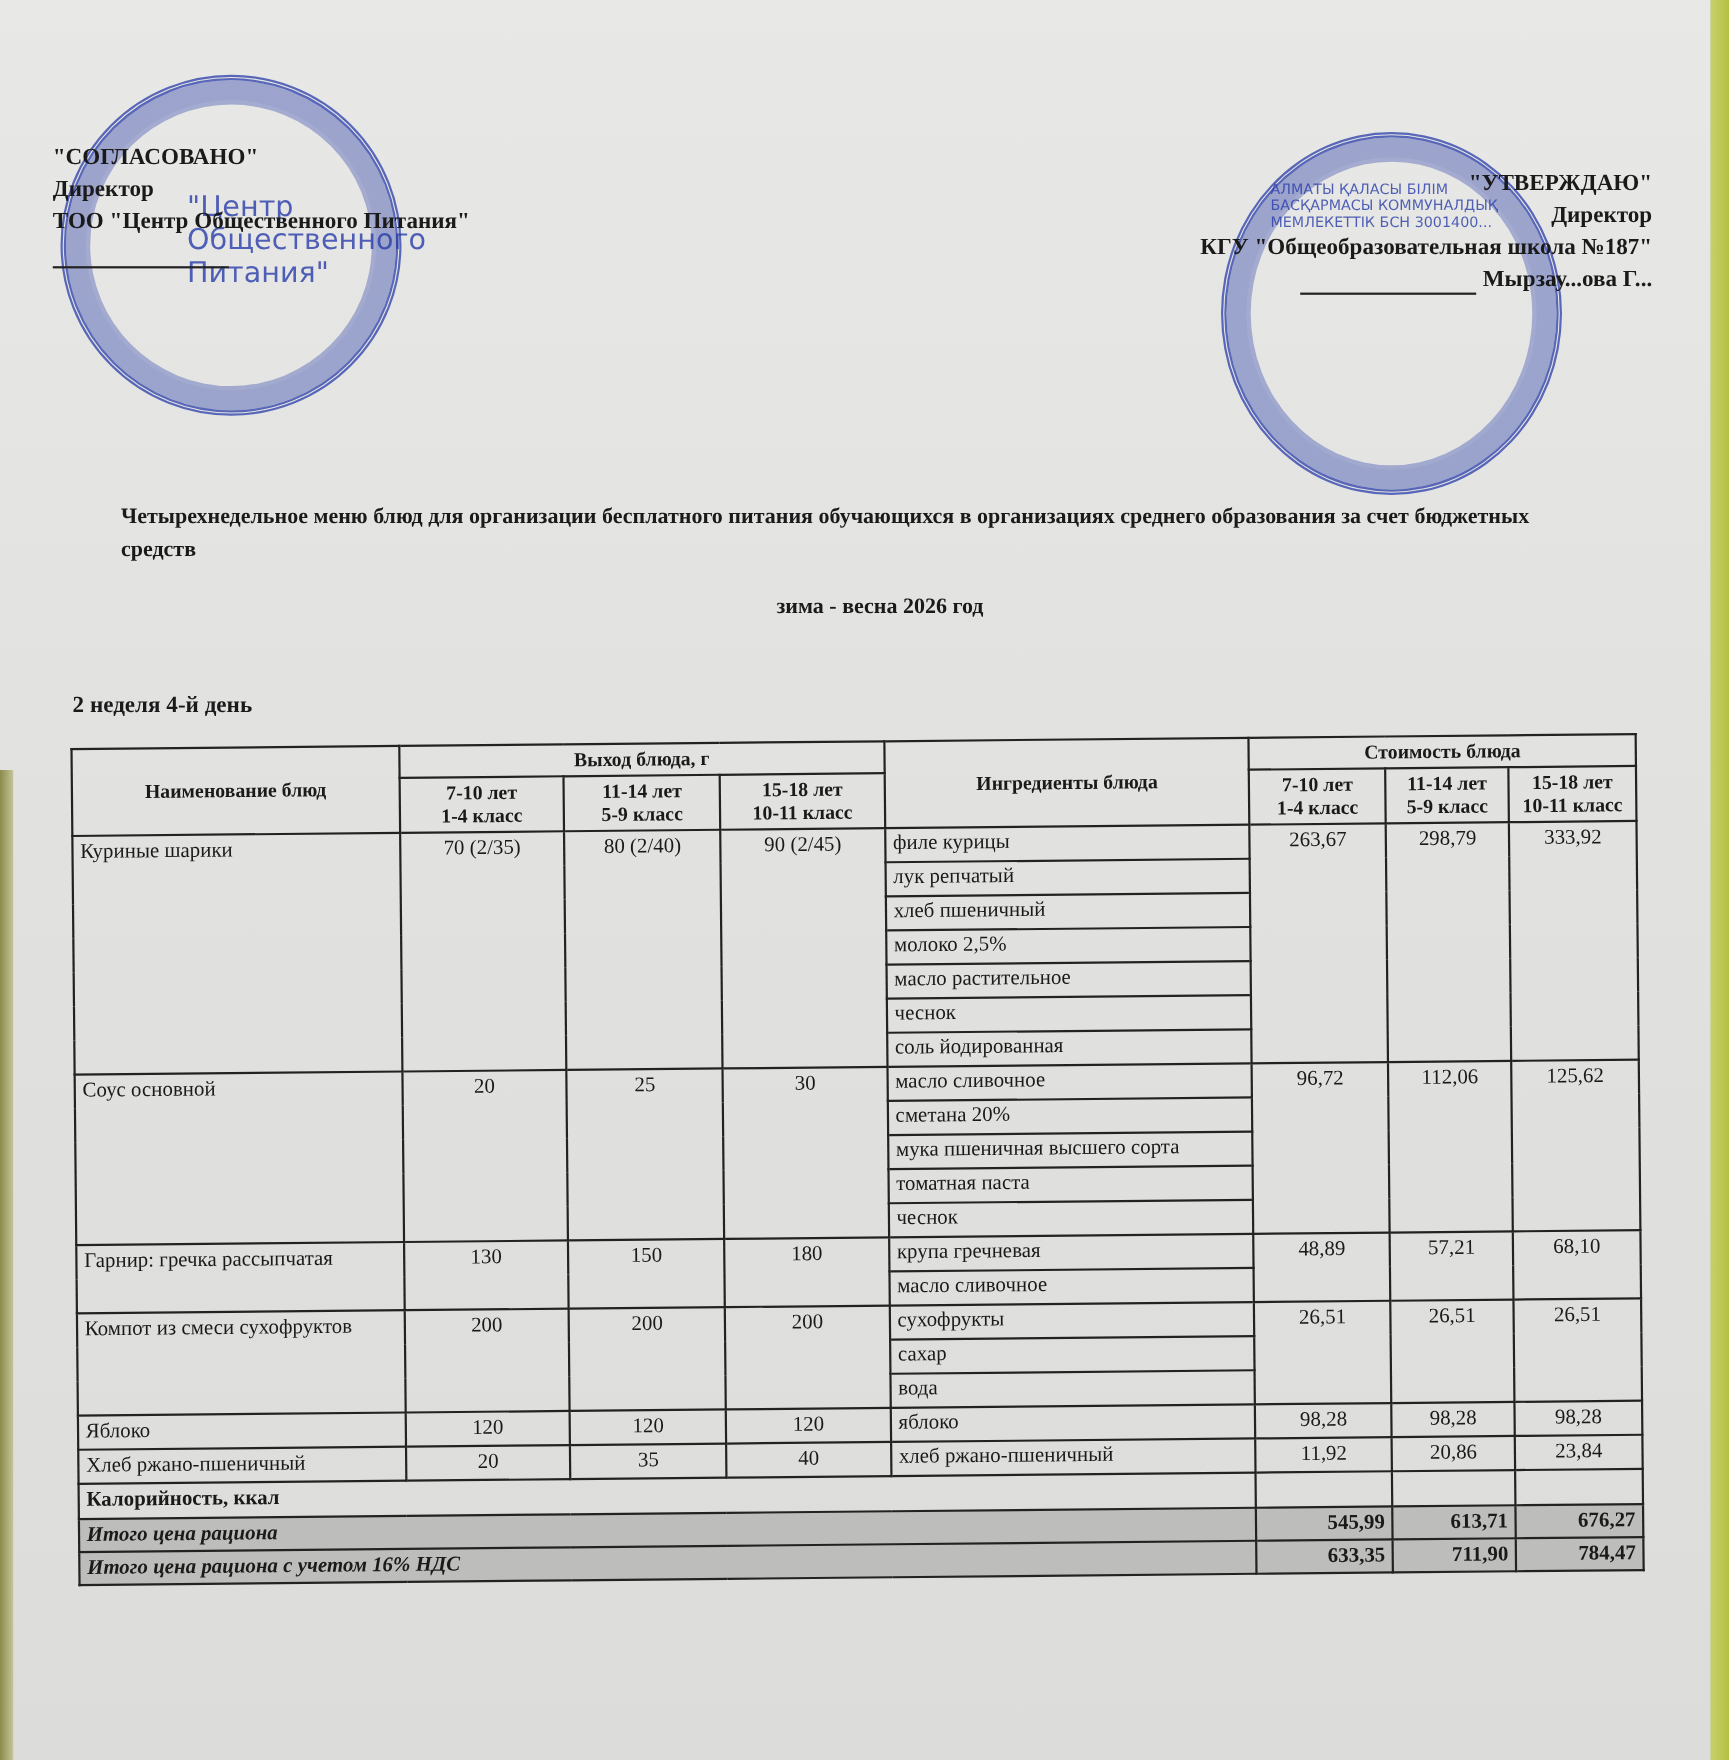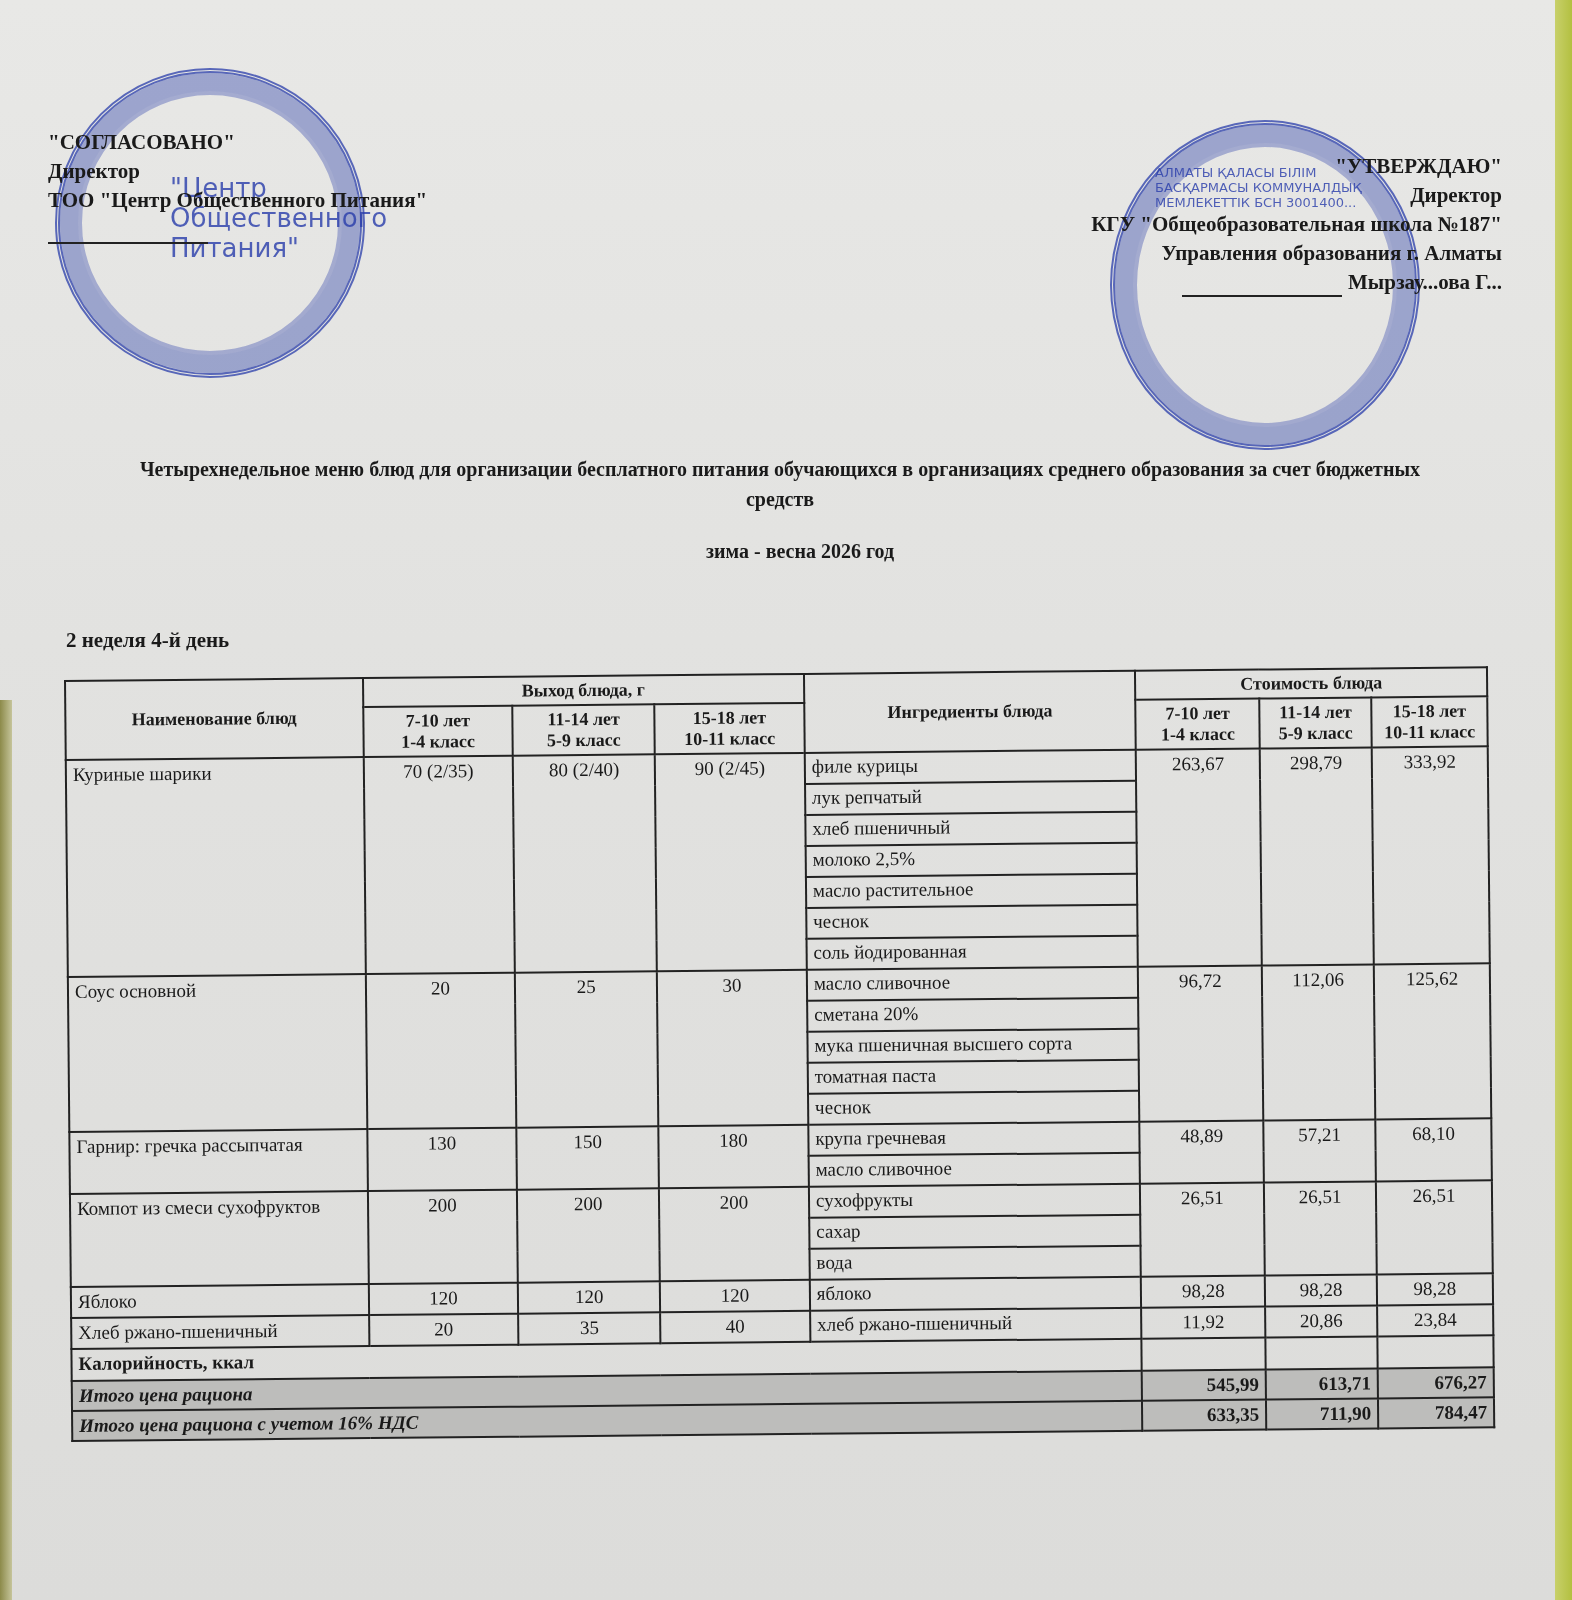--- a/index.html
+++ b/index.html
@@ -26,21 +26,21 @@
   .stamp-right { left: 1110px; top: 120px; width: 300px; height: 320px; }
   .stamp-text {
     position: absolute; color: rgba(40,60,170,0.8);
     font-family: "DejaVu Sans", sans-serif; font-size: 26px;
   }
 
   .header-left { position: absolute; left: 48px; top: 128px; font-weight: bold; font-size: 21px; line-height: 29px; }
   .header-right { position: absolute; right: 70px; top: 152px; font-weight: bold; font-size: 21px; line-height: 29px; text-align: right; }
   .sign-line { display: inline-block; width: 160px; border-bottom: 2px solid #222; margin-right: 6px; vertical-align: bottom; height: 0; }
 
-  .title { position: absolute; left: 110px; width: 1340px; top: 454px; text-align: center; font-weight: bold; font-size: 20px; line-height: 30px; }
+  .title { position: absolute; left: 110px; width: 1340px; top: 454px; font-weight: bold; font-size: 20px; line-height: 30px; }
   .season { position: absolute; left: 0; width: 1600px; top: 540px; text-align: center; font-weight: bold; font-size: 20px; }
   .day-label { position: absolute; left: 66px; top: 628px; font-weight: bold; font-size: 21px; text-align: center; }
 
   table.menu {
     position: absolute; left: 64px; top: 680px; width: 1424px;
     border-collapse: collapse; font-size: 19px;
     transform: rotate(-0.55deg); transform-origin: left top;
   }
   table.menu td, table.menu th {
     border: 2px solid #222; padding: 3px 6px; vertical-align: top;
@@ -72,21 +72,20 @@
   <div>"СОГЛАСОВАНО"</div>
   <div>Директор</div>
   <div>ТОО "Центр Общественного Питания"</div>
   <div><span class="sign-line"></span></div>
 </div>
 
 <div class="header-right">
   <div>"УТВЕРЖДАЮ"</div>
   <div>Директор</div>
   <div>КГУ  "Общеобразовательная школа №187"</div>
-  <div>Управления образования г. Алматы</div>
   <div><span class="sign-line"></span><span>Мырзау...ова Г...</span></div>
 </div>
 
 <div class="title">Четырехнедельное меню блюд для организации бесплатного питания обучающихся в организациях среднего образования за счет бюджетных средств</div>
 <div class="season">зима - весна 2026 год</div>
 <div class="day-label">2 неделя 4-й день</div>
 
 <table class="menu">
   <colgroup>
     <col style="width:298px">

